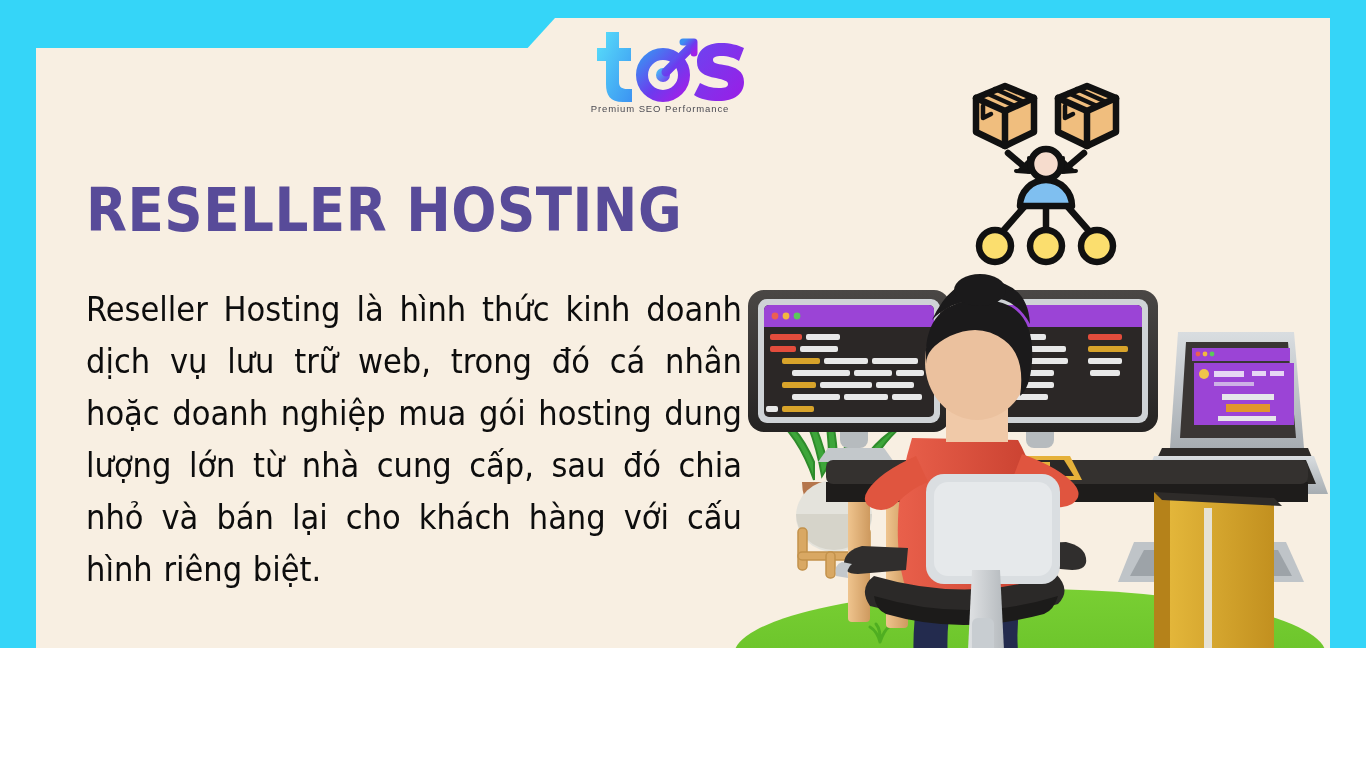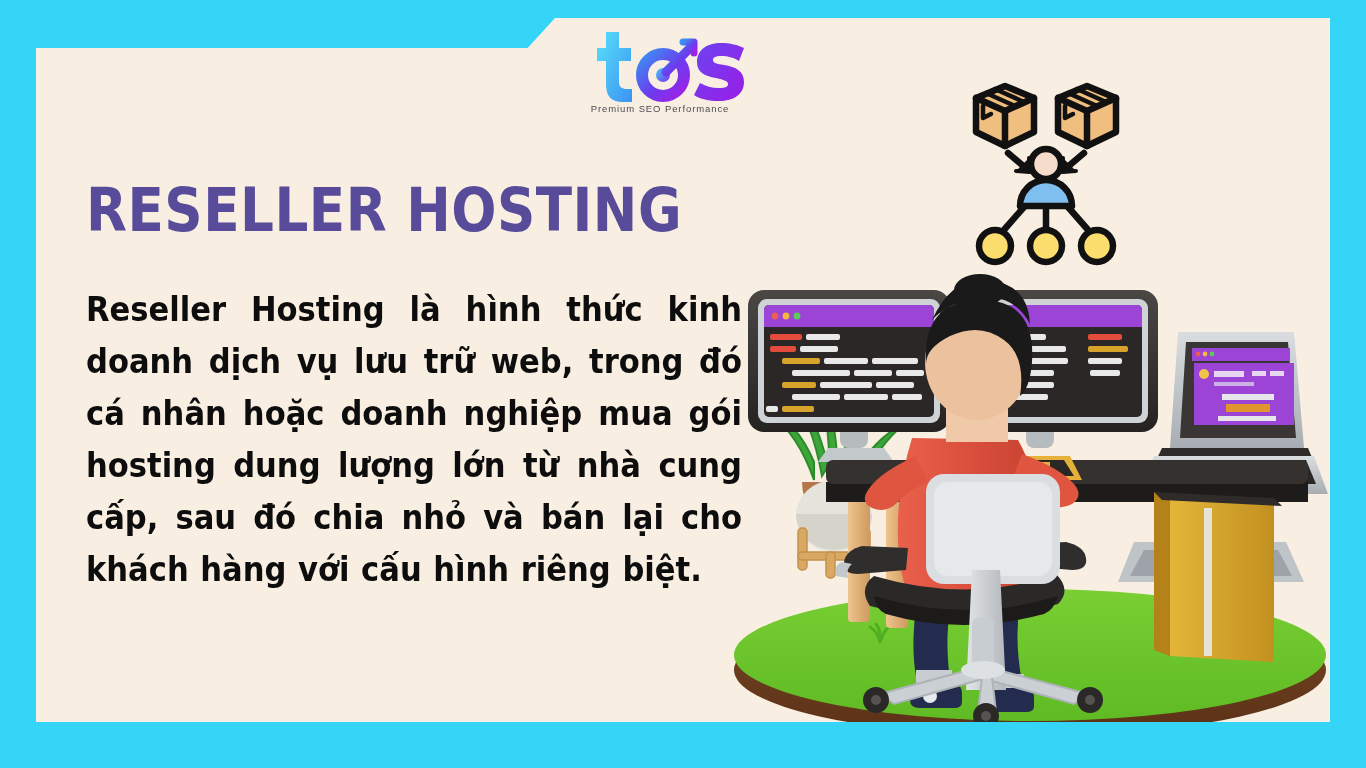--- a/index.html
+++ b/index.html
@@ -7,21 +7,21 @@
   html, body {
     width: 1366px;
     height: 768px;
     overflow: hidden;
     font-family: "Liberation Sans", "DejaVu Sans", sans-serif;
   }
 
   #stage {
     position: relative;
     width: 1366px;
-    height: 768px;
+    height: 648px;
     background: #35D5F8;
     overflow: hidden;
   }
 
   
   #card {
     position: absolute;
     left: 36px;
     top: 48px;
     width: 1294px;
@@ -74,21 +74,21 @@
   }
 
   
   #body-copy {
     position: absolute;
     left: 86px;
     top: 283px;
     width: 656px;
     font-size: 34px;
     line-height: 52px;
-    font-weight: 700;
+    font-weight: 400;
     color: #0d0d0d;
     text-align: justify;
     text-align-last: left;
     font-family: "DejaVu Sans Condensed", "Liberation Sans Narrow", "Liberation Sans", sans-serif;
     word-spacing: 1px;
   }
 
   
   #network-icon { position: absolute; left: 946px; top: 76px; width: 200px; height: 200px; }
 

